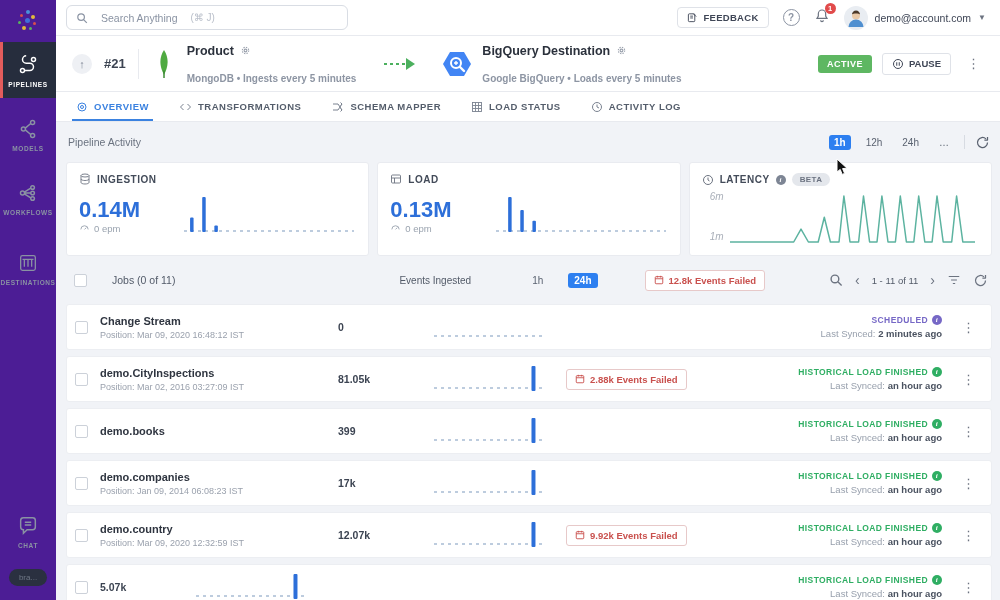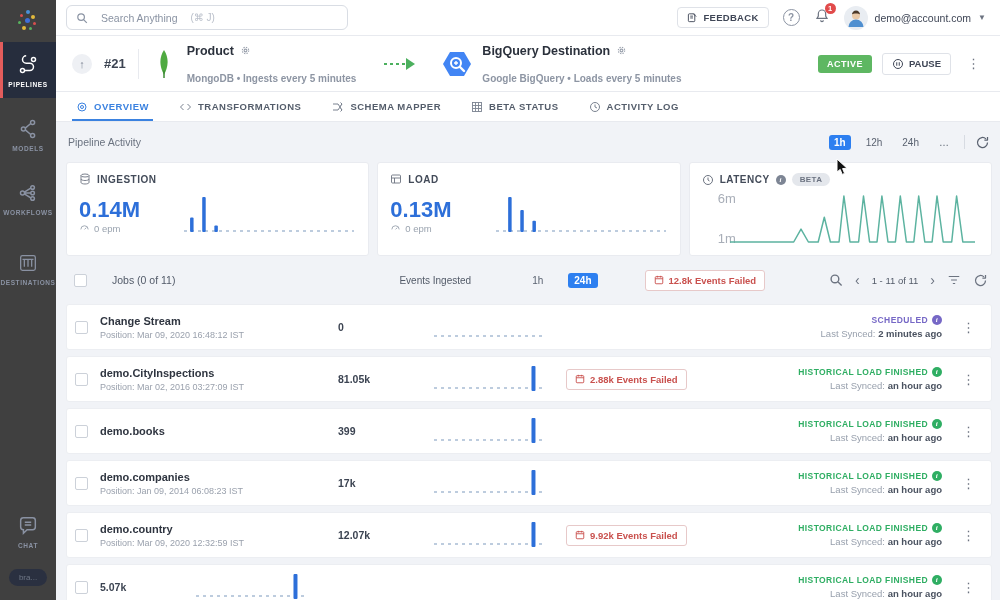--- a/index.html
+++ b/index.html
@@ -1,21 +1,21 @@
 <!DOCTYPE html>
 <html><head>
 <meta charset="utf-8">
 <style>
   * { margin:0; padding:0; box-sizing:border-box; }
   html,body { width:1000px; height:600px; overflow:hidden; }
   body { font-family:"Liberation Sans", sans-serif; background:#f1f3f7; color:#3c4452; position:relative; }
 
   
   .app { display:flex; width:1000px; height:600px; }
-  .sidebar { width:56px; background:#404040; display:flex; flex-direction:column; align-items:stretch; flex-shrink:0; }
+  .sidebar { width:56px; background:#4c1d95; display:flex; flex-direction:column; align-items:stretch; flex-shrink:0; }
   .main { flex:1; display:flex; flex-direction:column; min-width:0; }
 
   
   .logo { height:42px; display:flex; align-items:center; justify-content:center; }
   .logo-dots { position:relative; width:24px; height:24px; }
   .logo-dots i { position:absolute; border-radius:50%; }
   .nav-item { position:relative; display:flex; flex-direction:column; align-items:center; gap:5px; padding:12px 0 10px; cursor:pointer; }
   .nav-item .nav-label { font-size:6.5px; letter-spacing:.6px; color:#8a92a3; font-weight:bold; }
   .nav-item svg { stroke:#8a92a3; }
   .nav-item.active { background:#262d3d; }
@@ -71,21 +71,21 @@
   .act-div { width:1px; height:14px; background:#d7dbe2; }
 
   .cards { display:flex; gap:8px; }
   .card { background:#fff; border:1px solid #e9ebf0; border-radius:3px; height:94px; flex:1; padding:10px 12px; position:relative; }
   .card-head { display:flex; align-items:center; gap:6px; font-size:10px; font-weight:bold; color:#434b59; letter-spacing:.5px; }
   .card-val { font-size:22px; font-weight:bold; color:#2d6fd9; margin-top:12px; }
   .card-rate { display:flex; align-items:center; gap:4px; font-size:9.5px; color:#9aa3af; margin-top:0; }
   .card-spark { position:absolute; right:14px; top:30px; width:170px; height:46px; }
   .beta-pill { background:#e4e7ec; color:#6b7280; font-size:8px; font-weight:bold; letter-spacing:.4px; padding:2px 8px; border-radius:8px; }
   .lat-chart { position:absolute; left:40px; right:14px; top:30px; height:52px; }
-  .lat-ylab { position:absolute; font-size:13px; color:#a8aeb8; left:28px; }
+  .lat-ylab { position:absolute; font-size:10px; color:#a8aeb8; left:20px;font-style:italic; }
   .info-dot { display:inline-flex; width:10px; height:10px; border-radius:50%; color:#fff; font-size:7px; font-weight:bold; align-items:center; justify-content:center; font-family:"Liberation Serif",serif; font-style:italic; }
   .info-gray { background:#7d8594; }
 
   
   .jobs-bar { height:48px; display:flex; align-items:center; padding:0 4px 0 8px; gap:19px; }
   .cbox { width:13px; height:13px; border:1px solid #ccd1d9; border-radius:2px; background:#fff; cursor:pointer; flex-shrink:0; }
   .jobs-title { font-size:10.5px; color:#525a68; margin-left:6px; }
   .events-head { font-size:10px; color:#525a68; margin-left:205px; }
   .jrange { font-size:10px; color:#5a6270; padding:2px 6px; border-radius:3px; cursor:pointer; }
   .jrange.sel { background:#2d7ff0; color:#fff; font-weight:bold; }
@@ -304,21 +304,21 @@
           <path d="M3 6h10M3 18h10M13 6l8 12M13 18l8-12"></path>
             <path d="M18 3l3 3-3 3M18 15l3 3-3 3"></path>
         </svg>
         <span>SCHEMA MAPPER</span>
       </div>
       <div class="tab">
         <svg width="12" height="12" viewBox="0 0 24 24" fill="none" stroke-width="1.8">
           <rect x="3" y="3" width="18" height="18"></rect>
             <path d="M3 9h18M3 15h18M9 3v18M15 3v18"></path>
         </svg>
-        <span>BETA STATUS</span>
+        <span>LOAD STATUS</span>
       </div>
       <div class="tab">
         <svg width="12" height="12" viewBox="0 0 24 24" fill="none" stroke-width="2">
           <circle cx="12" cy="12" r="9"></circle>
             <path d="M12 7v5l4 2"></path>
         </svg>
         <span>ACTIVITY LOG</span>
       </div>
     </div>
 

